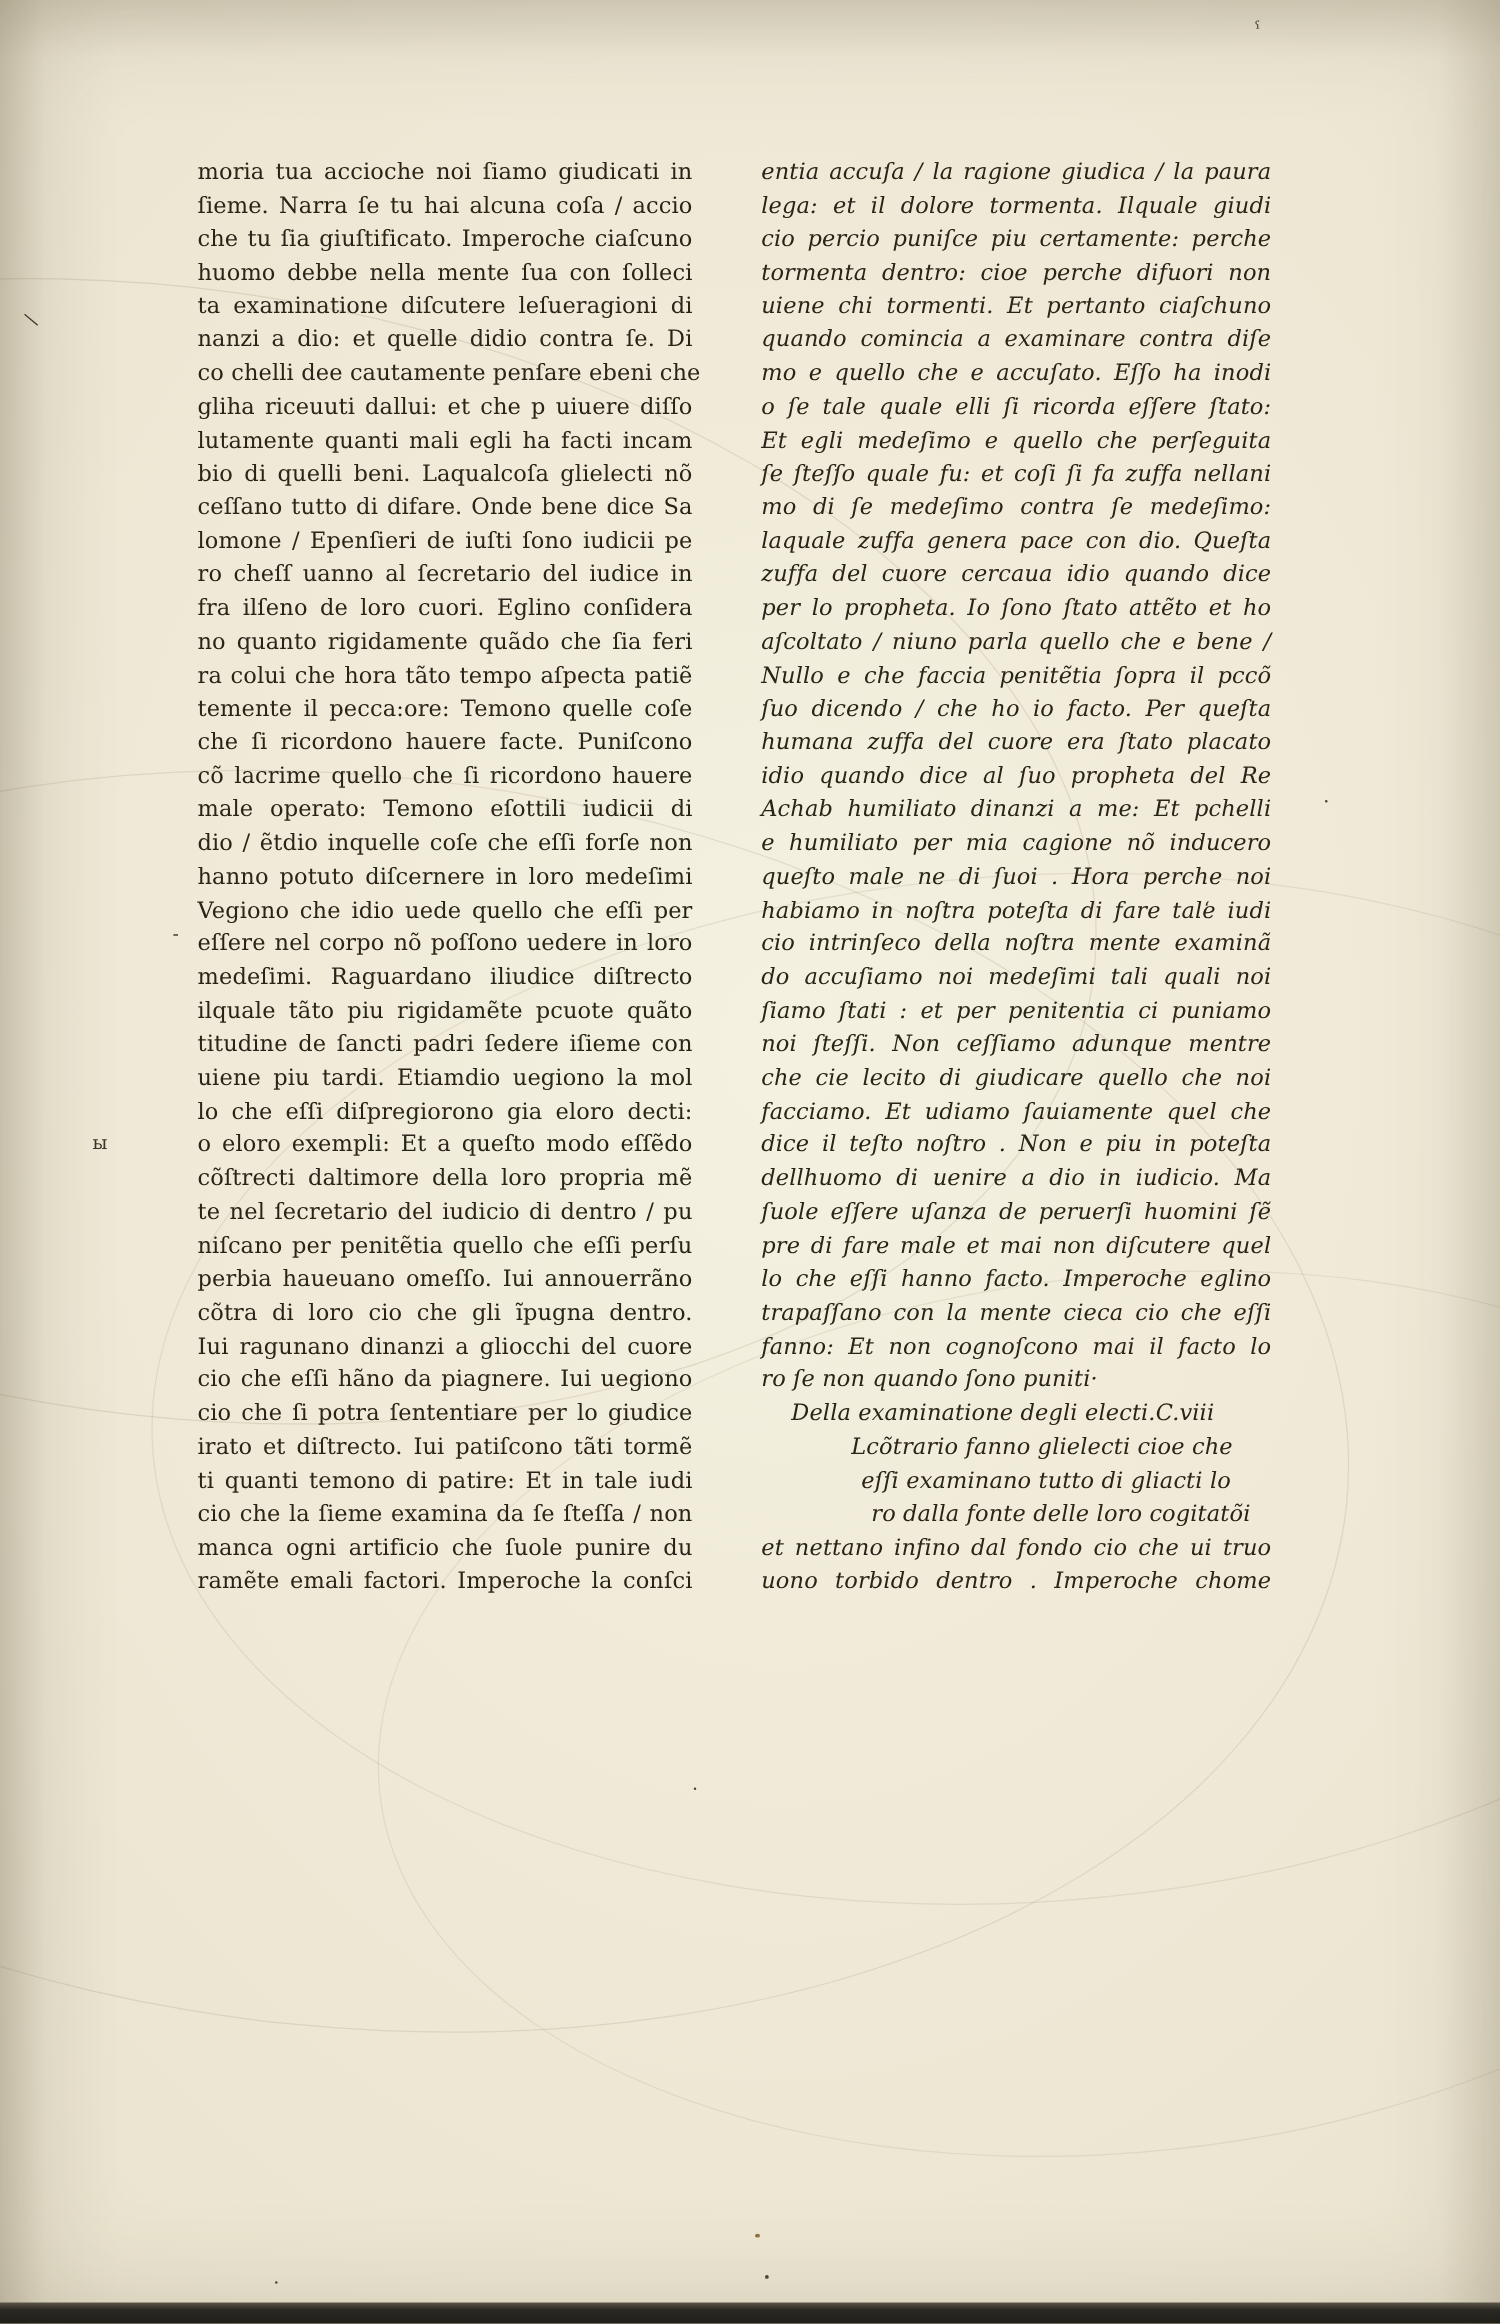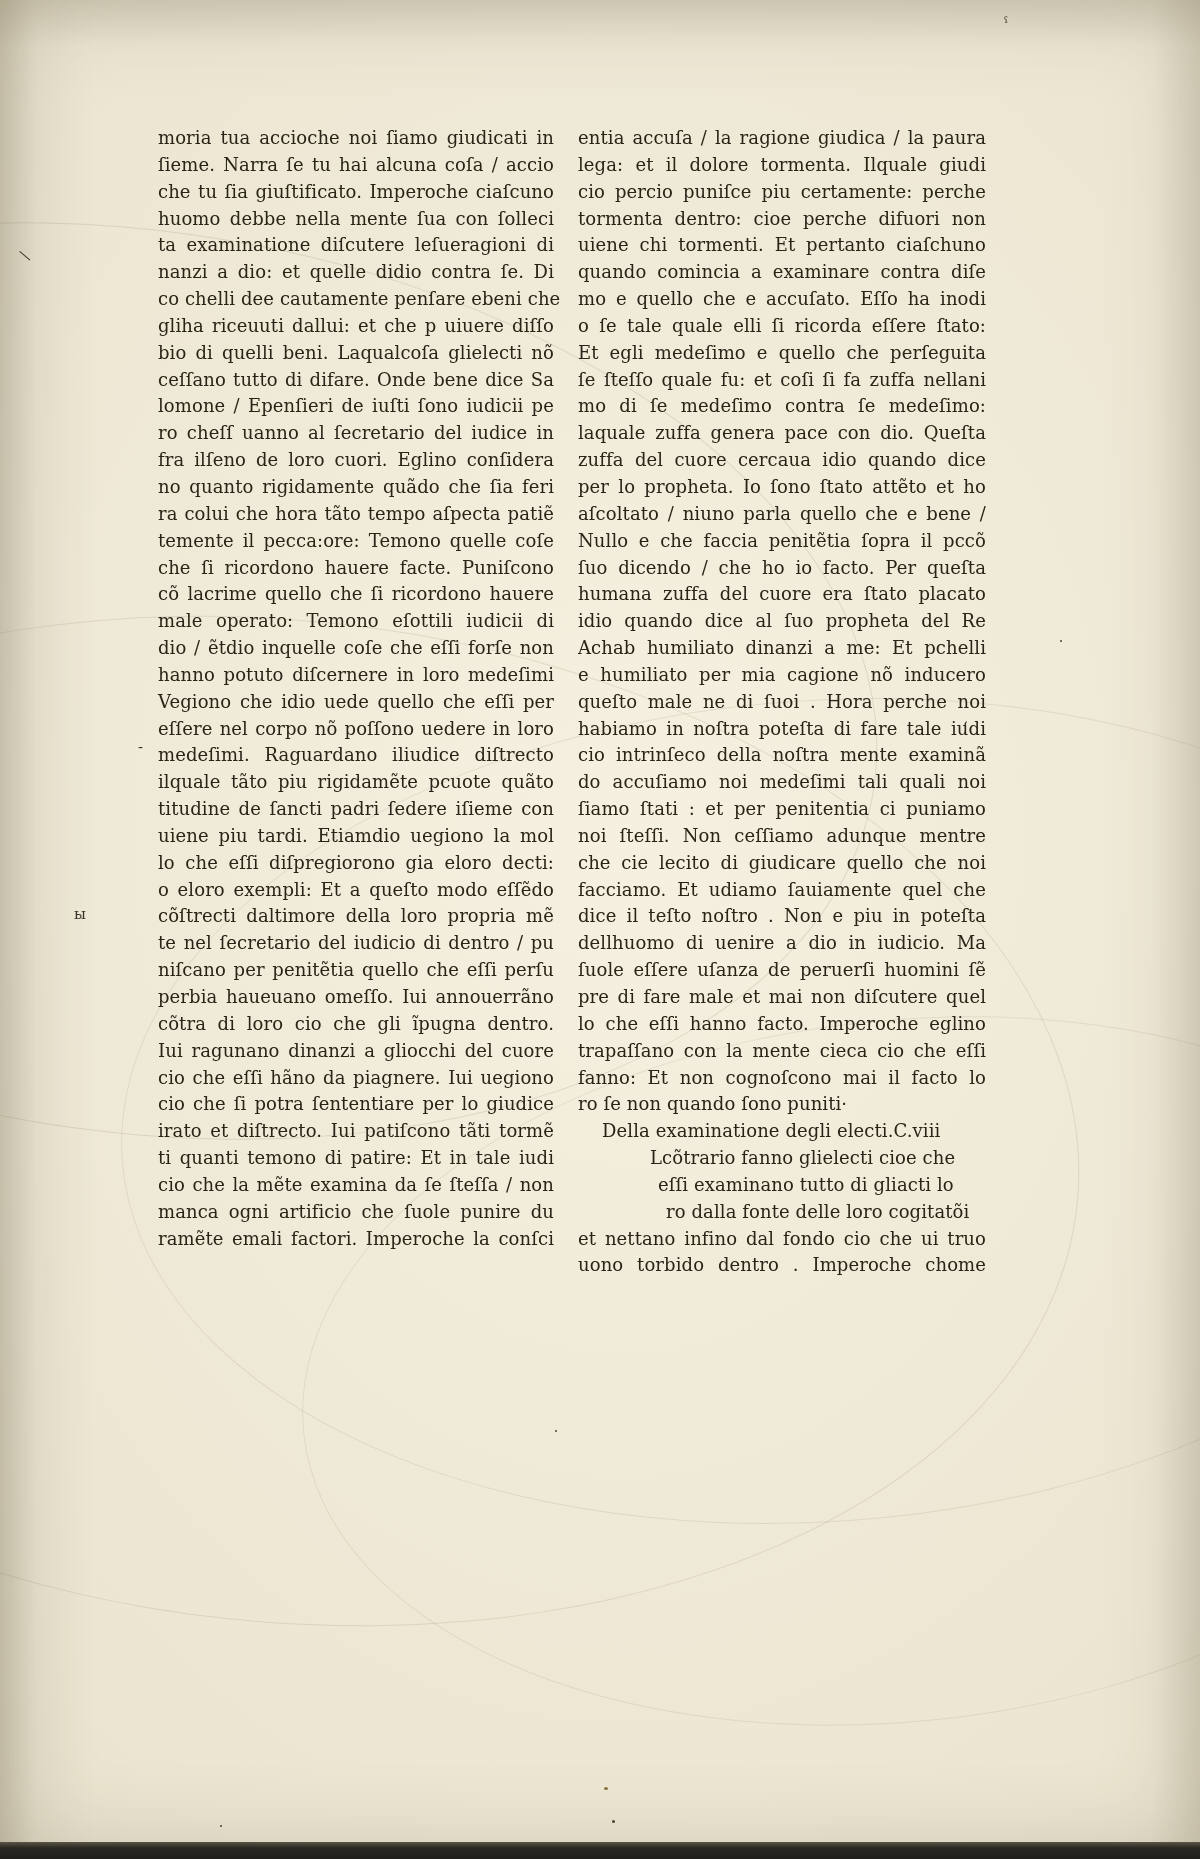--- a/index.html
+++ b/index.html
@@ -28,21 +28,21 @@
   .w3{width:1400px;height:820px;left:120px;top:700px;transform:rotate(-4deg);border-color:rgba(125,114,88,0.14);}
   .w4{width:1200px;height:700px;left:300px;top:1020px;transform:rotate(-6deg);border-color:rgba(125,114,88,0.13);}
   .speck{position:absolute;background:#4a4336;border-radius:50%;}
   .mark{position:absolute;color:#3a332a;font-size:15px;}
   .column{
     position:absolute;top:125px;
     font-size:18px;line-height:26.85px;color:#2a2418;
     letter-spacing:0.1px;
   }
   .col-left{left:158px;width:396px;}
-  .col-right{left:578px;width:408px;}
+  .col-right{left:609px;width:408px;font-style:italic;}
   .line{
     white-space:nowrap;
     text-align:justify;text-align-last:justify;
     height:26.85px;overflow:visible;
   }
   .line.short{text-align:center;text-align-last:left;}
   .line.head{text-align:right;text-align-last:left;margin-left:24px;}
   .line.ind1{text-align:right;text-align-last:left;margin-left:72px;}
   .line.ind2{text-align:left;text-align-last:left;margin-left:80px;}
   .line.ind3{text-align:left;text-align-last:left;margin-left:88px;}
@@ -70,20 +70,21 @@
 
   <div class="column col-left">
       <div class="line">moria tua accioche noi ſiamo giudicati in</div>
       <div class="line">ſieme. Narra ſe tu hai alcuna coſa / accio</div>
       <div class="line">che tu ſia giuſtificato. Imperoche ciaſcuno</div>
       <div class="line">huomo debbe nella mente ſua con ſolleci</div>
       <div class="line">ta examinatione diſcutere leſueragioni di</div>
       <div class="line">nanzi a dio: et quelle didio contra ſe.  Di</div>
       <div class="line">co chelli dee cautamente penſare ebeni che</div>
       <div class="line">gliha riceuuti dallui: et che p uiuere diſſo</div>
+      <div class="line">lutamente quanti mali egli ha facti incam</div>
       <div class="line">bio di quelli beni. Laqualcoſa glielecti nõ</div>
       <div class="line">ceſſano tutto di difare. Onde bene dice Sa</div>
       <div class="line">lomone / Epenſieri de iuſti ſono iudicii pe</div>
       <div class="line">ro cheſſ  uanno al ſecretario del iudice in</div>
       <div class="line">fra ilſeno de loro cuori. Eglino conſidera</div>
       <div class="line">no quanto rigidamente quãdo che ſia feri</div>
       <div class="line">ra colui che hora tãto tempo aſpecta patiẽ</div>
       <div class="line">temente il pecca:ore: Temono quelle coſe</div>
       <div class="line">che ſi ricordono hauere facte.  Puniſcono</div>
       <div class="line">cõ lacrime quello che ſi ricordono hauere</div>
@@ -101,21 +102,21 @@
       <div class="line">cõſtrecti daltimore della loro propria mẽ</div>
       <div class="line">te nel ſecretario del iudicio di dentro / pu</div>
       <div class="line">niſcano per penitẽtia quello che eſſi perſu</div>
       <div class="line">perbia haueuano omeſſo. Iui annouerrãno</div>
       <div class="line">cõtra di loro cio che gli ĩpugna dentro.</div>
       <div class="line">Iui ragunano dinanzi a gliocchi del cuore</div>
       <div class="line">cio che eſſi hãno da piagnere. Iui uegiono</div>
       <div class="line">cio che ſi potra ſententiare per lo  giudice</div>
       <div class="line">irato et diſtrecto. Iui patiſcono tãti tormẽ</div>
       <div class="line">ti quanti temono di patire: Et in tale iudi</div>
-      <div class="line">cio che la mẽte examina da ſe ſteſſa / non</div>
+      <div class="line">cio che la ſieme examina da ſe ſteſſa / non</div>
       <div class="line">manca ogni artificio che ſuole punire du</div>
       <div class="line">ramẽte emali factori. Imperoche la conſci</div>
     </div>
   <div class="column col-right">
       <div class="line">entia accuſa / la ragione giudica / la paura</div>
       <div class="line">lega: et il dolore tormenta. Ilquale giudi</div>
       <div class="line">cio percio puniſce piu certamente: perche</div>
       <div class="line">tormenta dentro: cioe perche difuori non</div>
       <div class="line">uiene chi tormenti. Et pertanto ciaſchuno</div>
       <div class="line">quando comincia a examinare contra diſe</div>

